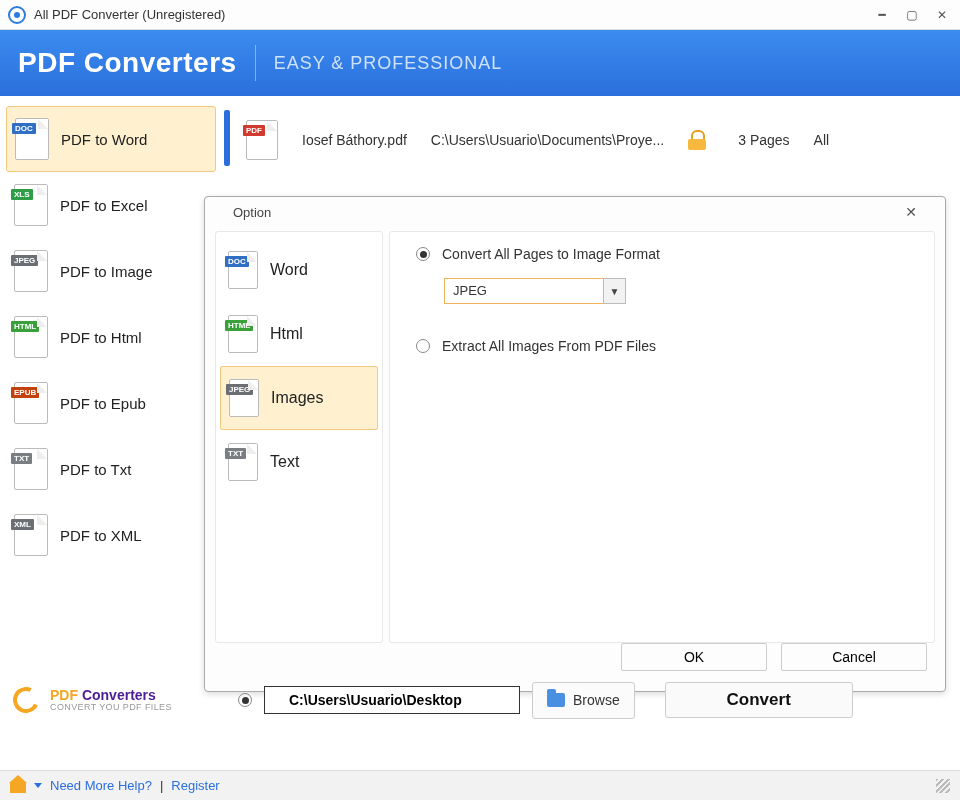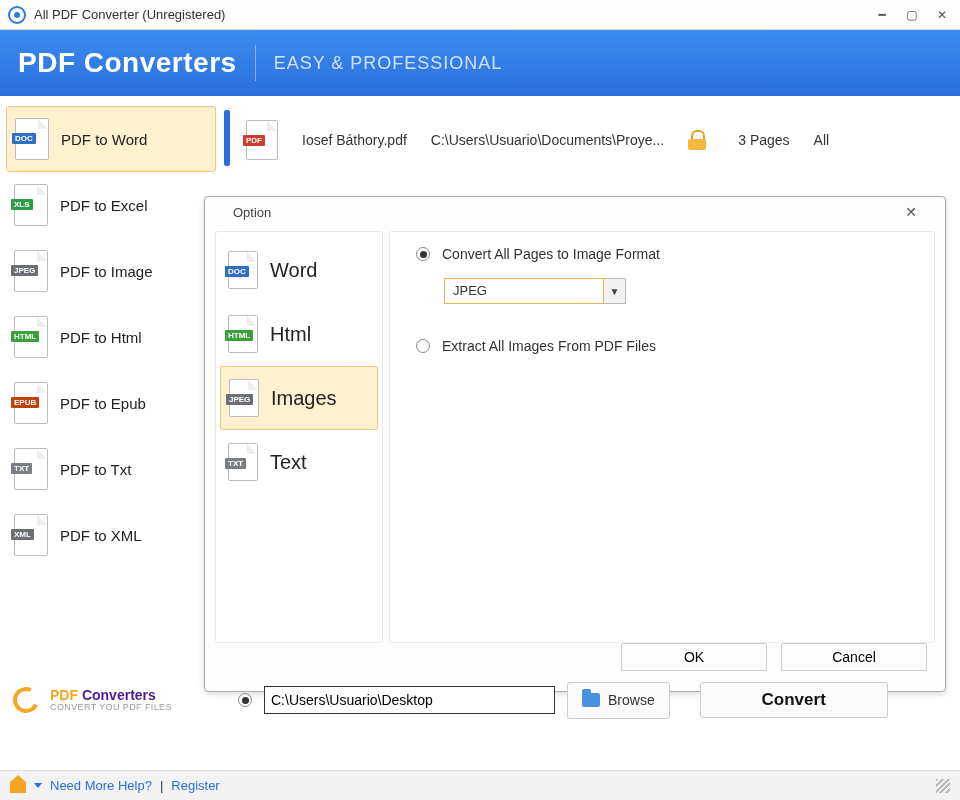--- a/index.html
+++ b/index.html
@@ -20,21 +20,21 @@
 
   
   .main { position: relative; height: 654px; background: #fff; }
 
   
   .sidebar { position: absolute; left: 6px; top: 10px; width: 210px; }
   .side-item { display: flex; align-items: center; gap: 12px; height: 66px; padding: 0 8px; cursor: pointer; }
   .side-item.selected { background: #fff0d0; border: 1px solid #f3c97f; border-radius: 3px; }
   .file-icon { width: 34px; height: 42px; background: #fff; border: 1px solid #bbb; border-radius: 2px; position: relative; }
   .file-icon::after { content: ""; position: absolute; right: 0; top: 0; width: 0; height: 0; border-top: 10px solid #fff; border-left: 10px solid #eee; }
-  .badge { position: absolute; left: -4px; top: 14px; padding: 0 3px; height: 11px; line-height: 11px; font-size: 8px; font-weight: bold; color: #fff; border-radius: 1px; }
+  .badge { position: absolute; left: -4px; top: 4px; padding: 0 3px; height: 11px; line-height: 11px; font-size: 8px; font-weight: bold; color: #fff; border-radius: 1px; }
   .badge.doc  { background: #2f6fc4; }
   .badge.xls  { background: #2e9e46; }
   .badge.jpeg { background: #6b6f73; }
   .badge.html { background: #3aa13a; }
   .badge.epub { background: #c2410c; }
   .badge.txt  { background: #7a7e82; }
   .badge.xml  { background: #6b6f73; }
   .badge.pdf  { background: #d13a2f; }
   .side-item .label { font-size: 15px; color: #222; }
 
@@ -54,21 +54,21 @@
 
   
   .dialog { position: absolute; left: 204px; top: 100px; width: 742px; height: 496px; background: #fdfdfd; border: 1px solid #aaa; border-radius: 4px; box-shadow: 0 2px 6px rgba(0,0,0,.15); }
   .dialog-header { height: 30px; display: flex; align-items: center; padding: 0 28px; font-size: 13px; color: #444; }
   .dialog-header .spacer { flex: 1; }
   .dialog-header .close { font-size: 14px; color: #555; cursor: pointer; font-family: Arial; }
   .dialog-body { display: flex; height: 416px; padding: 4px 10px 0 10px; gap: 0; }
   .dialog-left { width: 168px; border: 1px solid #e8e8e8; border-radius: 3px; background: #fff; padding: 6px 4px; }
   .opt-item { display: flex; align-items: center; gap: 12px; height: 64px; padding: 0 8px; cursor: pointer; border-radius: 2px; }
   .opt-item.selected { background: #fff0d0; border: 1px solid #f3c97f; }
-  .opt-item .label { font-size: 20px; color: #222; }
+  .opt-item .label { font-size: 16px; color: #222; }
   .opt-item .file-icon { width: 30px; height: 38px; }
 
   .dialog-right { flex: 1; border: 1px solid #e8e8e8; border-radius: 3px; background: #fff; padding: 14px 26px; margin-left: 6px; }
   .radio-row { display: flex; align-items: center; gap: 12px; margin-bottom: 16px; font-size: 14px; }
   .radio { width: 14px; height: 14px; border: 1px solid #888; border-radius: 50%; display: inline-flex; align-items: center; justify-content: center; }
   .radio.checked::after { content: ""; width: 7px; height: 7px; border-radius: 50%; background: #333; }
   .select-wrap { display: flex; align-items: center; margin-left: 28px; margin-bottom: 34px; }
   .select { width: 160px; height: 26px; line-height: 24px; padding: 0 8px; border: 1px solid #f0b35a; background: #fff; font-size: 13px; }
   .select-btn { width: 22px; height: 26px; border: 1px solid #bbb; border-left: none; background: #f2f2f2; display: flex; align-items: center; justify-content: center; font-size: 10px; color: #444; }
 
@@ -80,21 +80,21 @@
   .brand-small { display: flex; align-items: center; gap: 8px; width: 210px; }
   .brand-small .logo { width: 32px; height: 32px; position: relative; }
   .brand-small .logo::before { content: ""; position: absolute; inset: 3px; border: 4px solid #f5a623; border-right-color: transparent; border-radius: 50%; transform: rotate(-20deg); }
   .brand-small .txt1 { font-size: 14px; font-weight: bold; color: #1f4fa0; line-height: 1; }
   .brand-small .txt1 span { color: #f5a623; }
   .brand-small .txt2 { font-size: 9px; color: #999; letter-spacing: .4px; }
 
   .out-row { display: flex; align-items: center; gap: 12px; flex: 1; padding-left: 18px; }
   .out-radio { width: 14px; height: 14px; border: 1px solid #888; border-radius: 50%; display: inline-flex; align-items: center; justify-content: center; }
   .out-radio::after { content: ""; width: 7px; height: 7px; border-radius: 50%; background: #333; }
-  .out-input { width: 291px; height: 28px; border: 1px solid #333; padding: 0 6px; font-size: 14px; }
+  .out-input { width: 256px; height: 28px; border: 1px solid #333; padding: 0 24px; font-size: 14px; font-weight: bold; }
   .browse-btn { height: 37px; padding: 0 14px; border: 1px solid #ccc; background: #fbfbfb; border-radius: 3px; display: flex; align-items: center; gap: 8px; cursor: pointer; font-size: 14px; }
   .folder-icon { width: 18px; height: 14px; background: #4a90e2; border-radius: 2px; position: relative; }
   .folder-icon::before { content: ""; position: absolute; left: 0; top: -4px; width: 9px; height: 5px; background: #4a90e2; border-radius: 2px 2px 0 0; }
   .convert-btn { width: 188px; height: 36px; border: 1px solid #ccc; background: #fafafa; border-radius: 3px; font-size: 17px; font-weight: bold; color: #111; cursor: pointer; margin-left: 18px; }
 
   
   .statusbar { position: absolute; left: 0; right: 0; bottom: 0; height: 30px; background: #f2f2f2; border-top: 1px solid #ddd; display: flex; align-items: center; padding: 0 10px; gap: 8px; font-size: 13px; }
   .home-icon { width: 16px; height: 14px; position: relative; }
   .home-icon::before { content: ""; position: absolute; left: 0; top: 4px; width: 16px; height: 10px; background: #f5a623; }
   .home-icon::after { content: ""; position: absolute; left: -1px; top: -4px; width: 0; height: 0; border-left: 9px solid transparent; border-right: 9px solid transparent; border-bottom: 8px solid #f5a623; }

